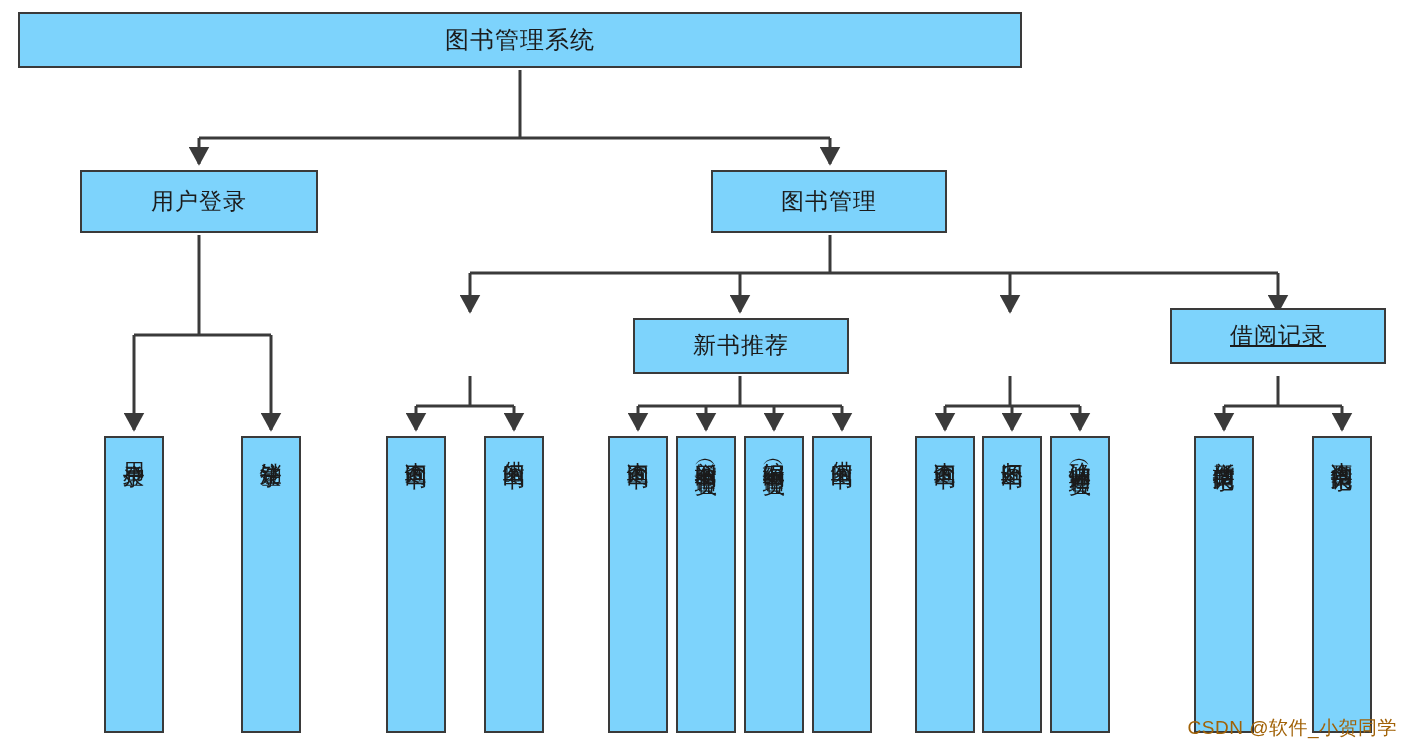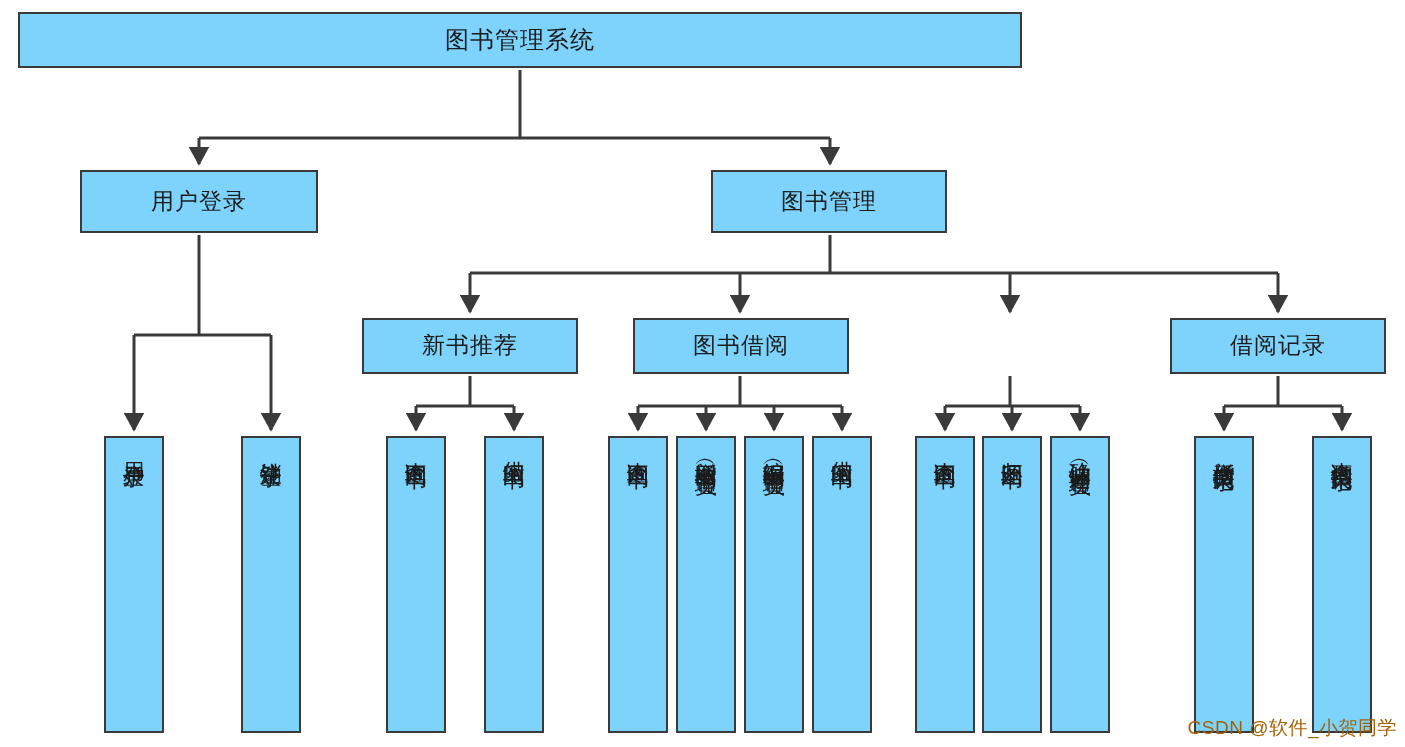--- a/index.html
+++ b/index.html
@@ -138,27 +138,24 @@
     <span class="node-label">图书管理系统</span>
   </div>
 
   <div class="node horiz" style="left:80px; top:170px; width:238px; height:63px;">
     <span class="node-label">用户登录</span>
   </div>
   <div class="node horiz" style="left:711px; top:170px; width:236px; height:63px;">
     <span class="node-label">图书管理</span>
   </div>
 
-  <div class="node horiz" style="left:362px; top:318px; width:216px; height:56px;">
+  <div class="node horiz" style="left:633px; top:318px; width:216px; height:56px;">
     <span class="node-label">新书推荐</span>
   </div>
-  <div class="node horiz" style="left:633px; top:318px; width:216px; height:56px;">
-    <span class="node-label">图书借阅</span>
-  </div>
-  <div class="node horiz" style="left:1170px; top:318px; width:216px; height:56px;">
+  <div class="node horiz" style="left:1170px; top:308px; width:216px; height:56px;text-decoration:underline;">
     <span class="node-label">借阅记录</span>
   </div>
 
   <div class="node vert" style="left:104px; top:436px; width:60px; height:297px;">
     <span class="node-label">用户登录</span>
   </div>
   <div class="node vert" style="left:241px; top:436px; width:60px; height:297px;">
     <span class="node-label">注销登录</span>
   </div>
 

